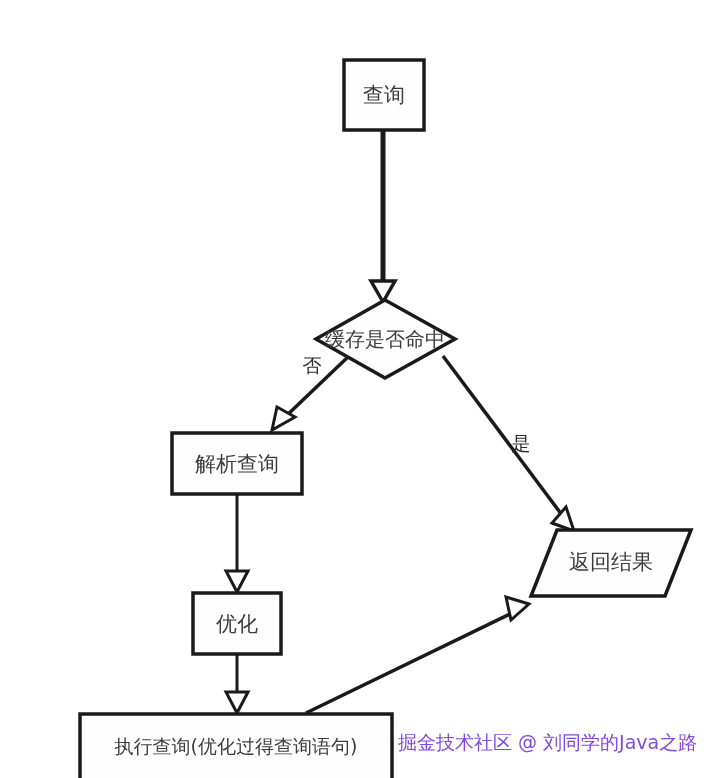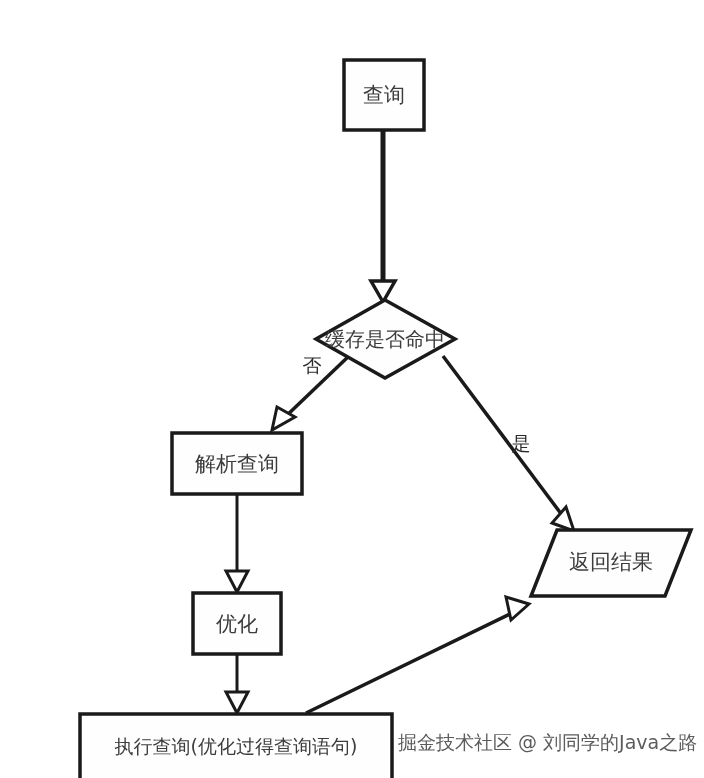--- a/index.html
+++ b/index.html
@@ -46,21 +46,21 @@
     position: absolute;
     font-family: "DejaVu Sans", "Liberation Sans", sans-serif;
     white-space: nowrap;
     user-select: none;
     pointer-events: none;
   }
   #watermark-jj {
     left: 398px;
     top: 730px;
     font-size: 19px;
-    color: #404040;
+    color: #6d28d9;
     opacity: 0.85;
     text-align: center;
   }
   #watermark-csdn {
     left: 452px;
     top: 748px;
     font-size: 23px;
     color: #c9c9c9;
     opacity: 0.95;
   }

